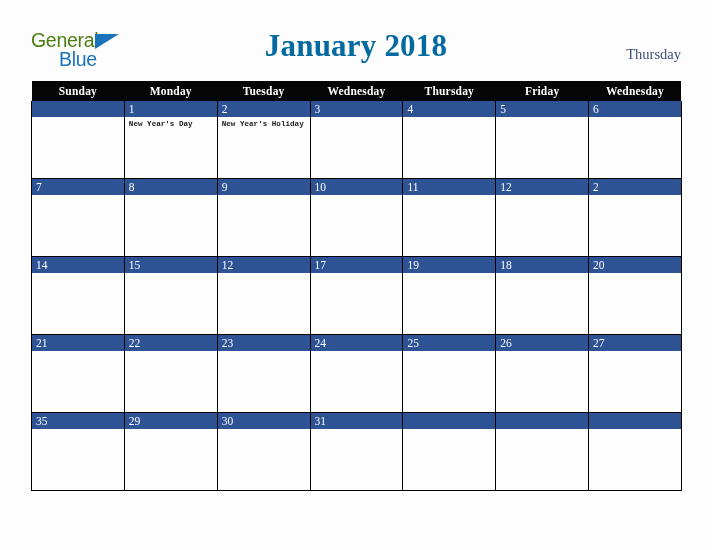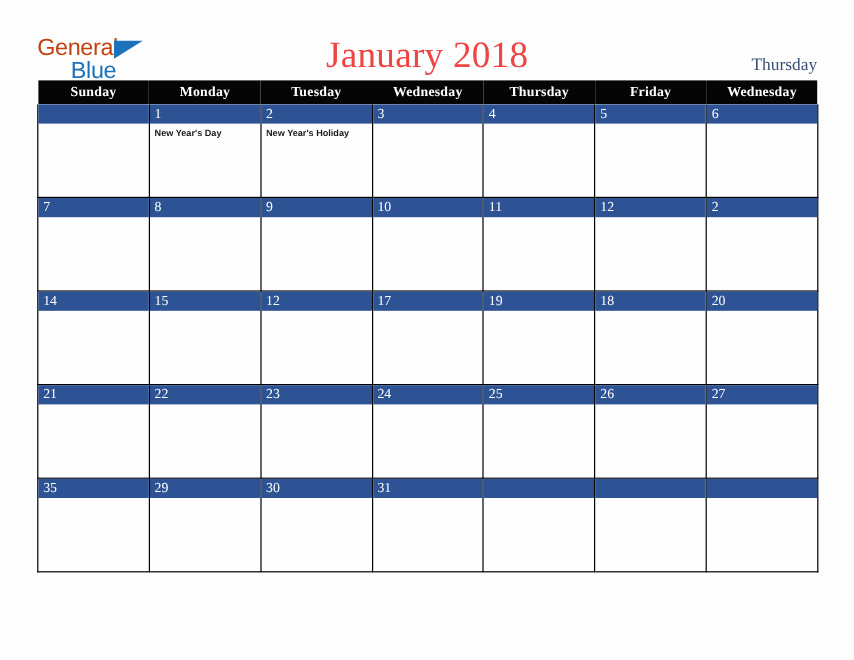--- a/index.html
+++ b/index.html
@@ -32,21 +32,21 @@
     height: 44px;
     line-height: 1;
     user-select: none;
   }
   #logo .logo-row1 {
     position: absolute;
     left: 0;
     top: 0;
     font-family: "Liberation Sans", sans-serif;
     font-size: 19.5px;
-    color: #c2410c;
+    color: #4d7c0f;
     letter-spacing: -0.3px;
     text-align: center;
   }
   #logo .logo-tri {
     position: absolute;
     left: 64px;
     top: 3px;
     width: 0;
     height: 0;
     border-left: 24px solid #1a72ba;
@@ -63,38 +63,39 @@
   }
 
   #month-title {
     position: absolute;
     left: 0;
     top: 28px;
     width: 712px;
     text-align: center;
     font-family: "Liberation Serif", serif;
     font-size: 31px;
-    color: #ef4444;
+    color: #0369a1;
     letter-spacing: 0.2px;
+    font-weight: bold;
   }
 
   #country-label {
     position: absolute;
     right: 31px;
     top: 46px;
     font-family: "Liberation Serif", serif;
     font-size: 14.5px;
     color: #3b4f77;
   }
 
   
   #calendar {
     position: absolute;
     left: 31px;
-    top: 67px;
+    top: 81px;
     width: 650px;
     border-collapse: collapse;
     table-layout: fixed;
   }
 
   #calendar col { width: 92.85px; }
 
   #calendar thead th {
     background: #050505;
     color: #ffffff;
@@ -138,21 +139,21 @@
     padding-left: 4px;
     box-sizing: border-box;
     overflow: hidden;
     white-space: nowrap;
   }
 
   .events {
     padding: 3px 3px 0 4px;
   }
   .event {
-    font-family: Liberation Sans, sans-serif;
+    font-family: Liberation Mono, monospace;
     font-size: 7.6px;
     font-weight: bold;
     color: #1a1a1a;
     line-height: 9px;
     white-space: nowrap;
     overflow: hidden;
   }
 </style>
 </head>
 <body>

